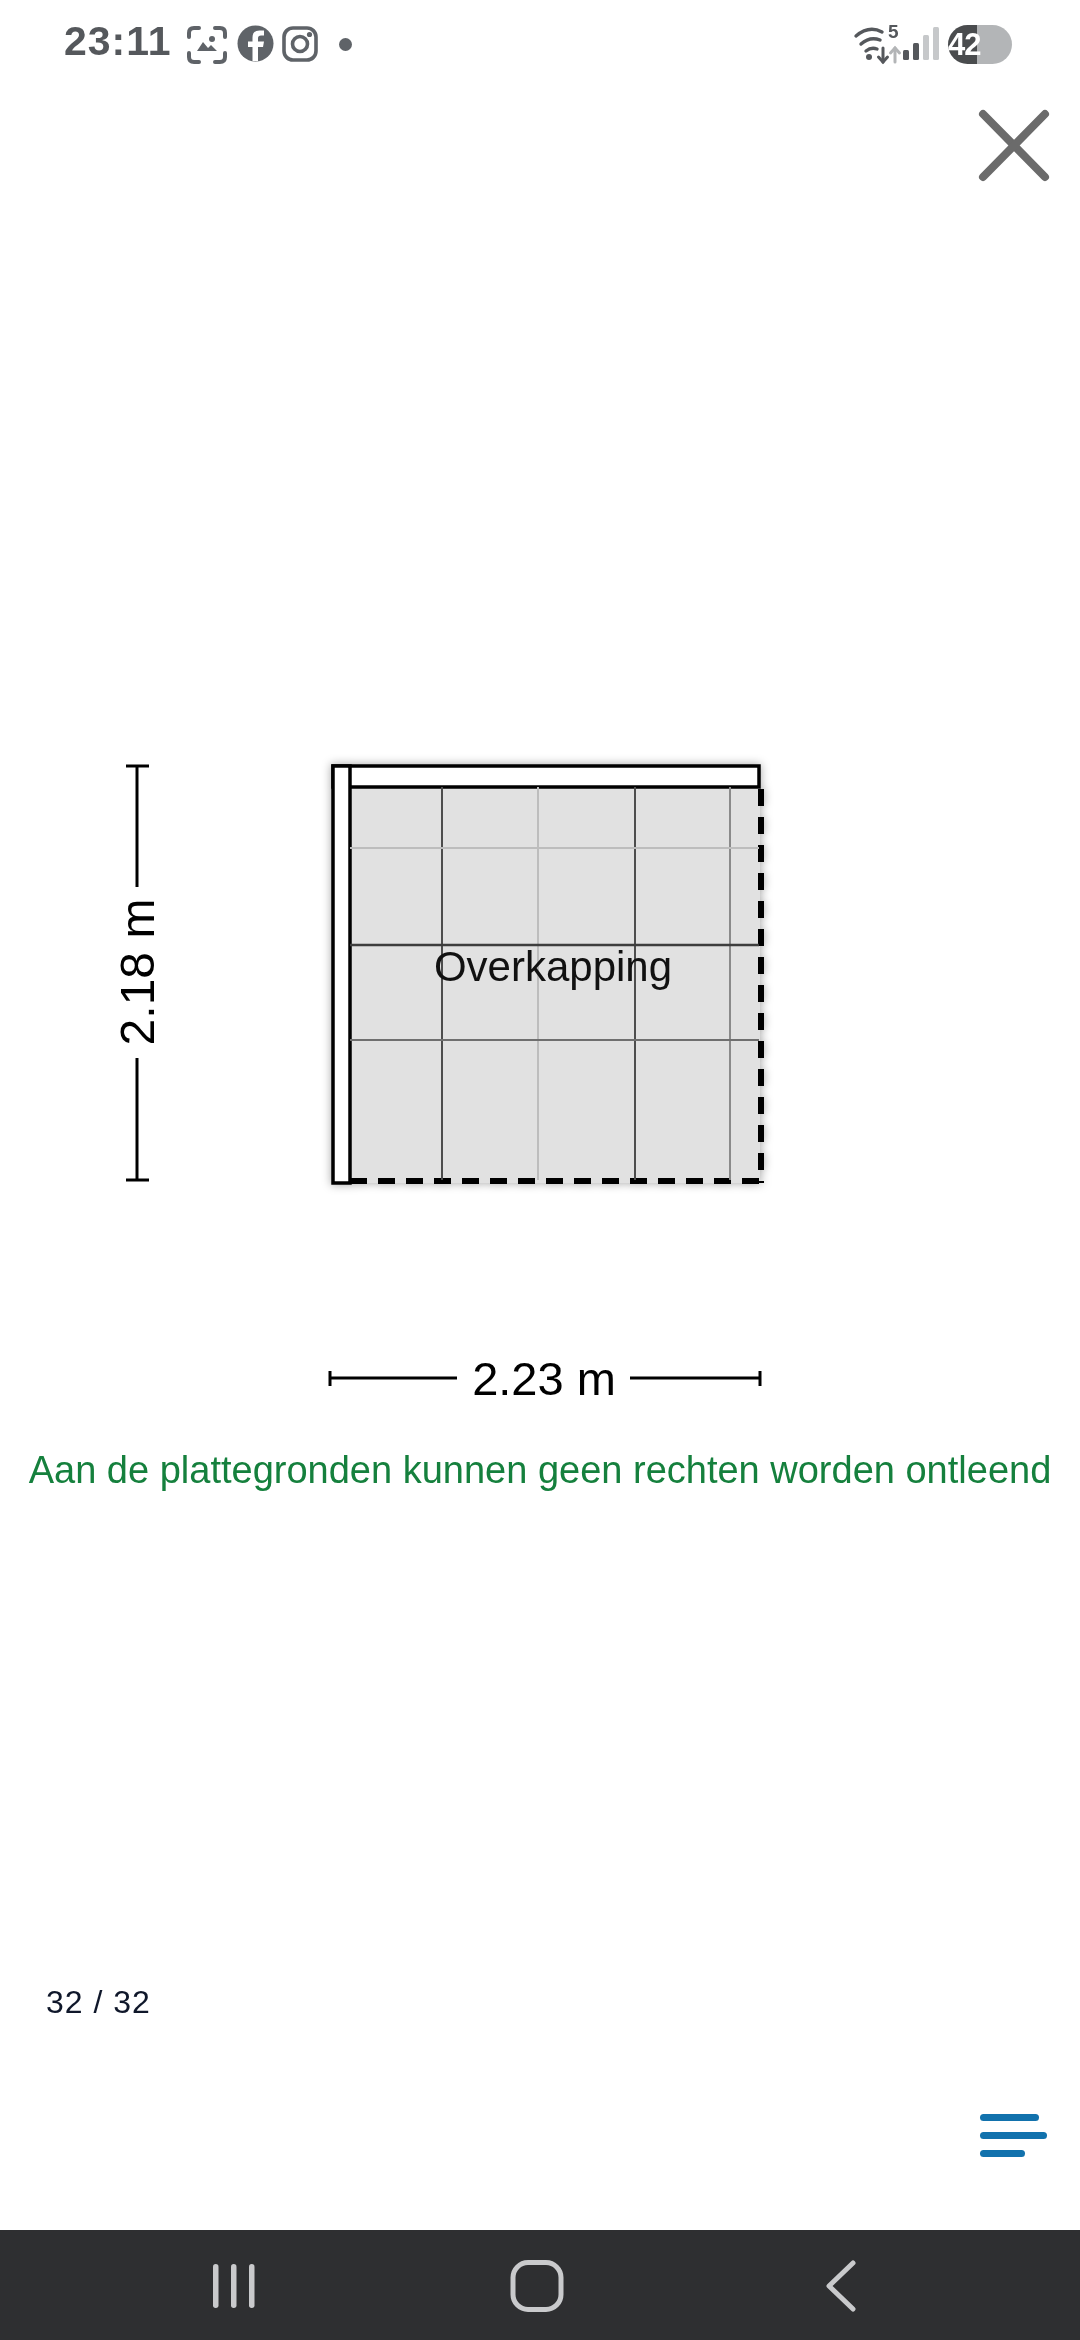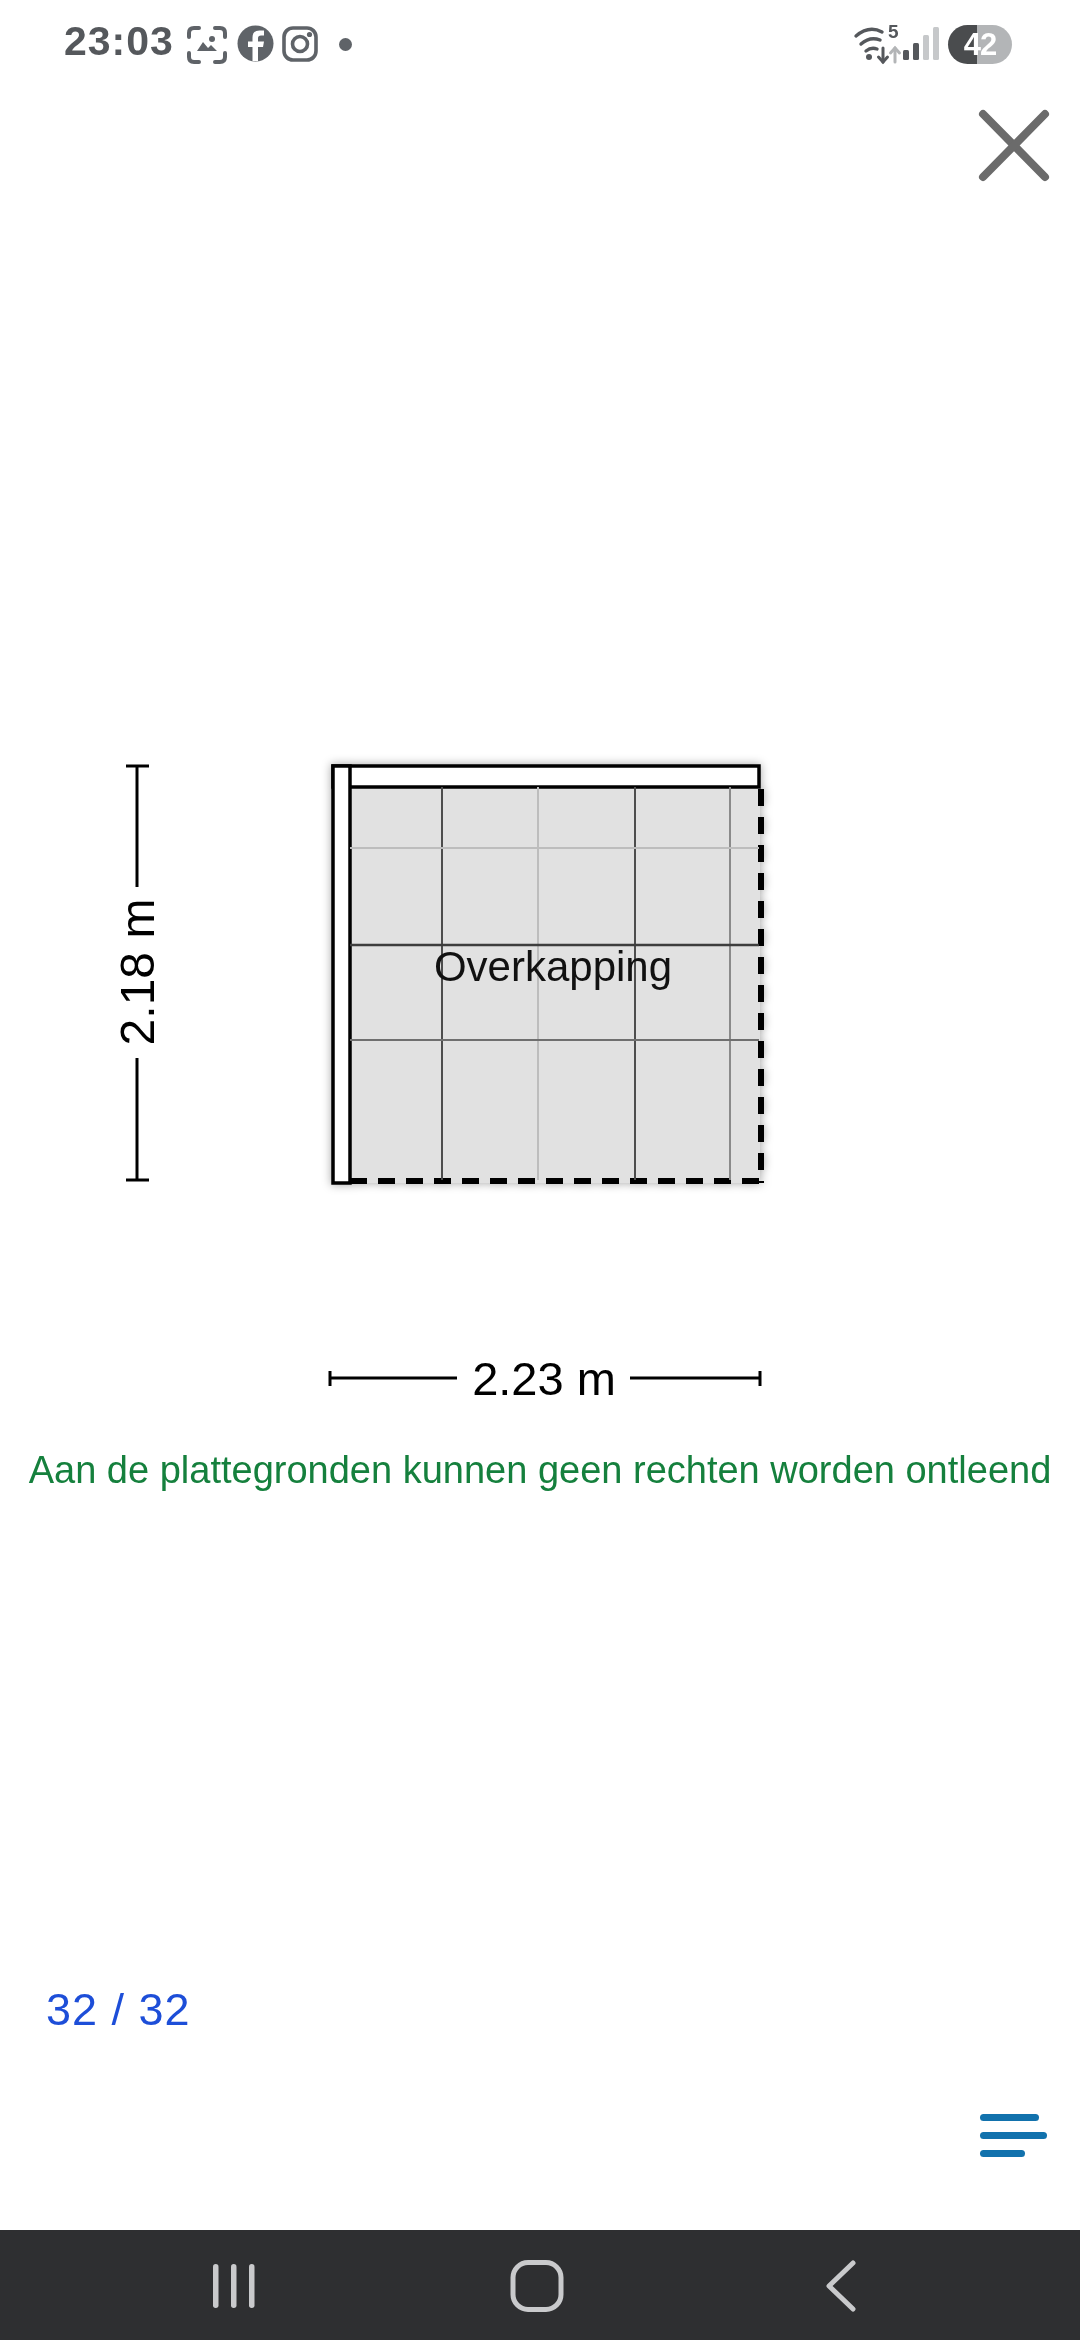--- a/index.html
+++ b/index.html
@@ -9,59 +9,59 @@
   }
   .abs{position:absolute;}
 
   
   .status-time{left:64px;top:18px;font-size:41px;font-weight:700;color:#55585c;letter-spacing:1px;}
   .status-icon{top:25px;}
   .status-dot{left:339px;top:38px;width:13px;height:13px;border-radius:50%;background:#5f6368;}
   .battery{
     left:948px;top:25px;width:64px;height:39px;border-radius:20px;
     background:linear-gradient(to right,#4a4c4e 0 45%,#b3b5b7 45% 100%);
-    display:flex;align-items:center;justify-content:center;
+    display:flex;align-items:center;justify-content:flex-start;
   }
   .battery span{color:#ffffff;font-size:31px;font-weight:700;letter-spacing:-1px;}
 
   
   .close-btn{left:972px;top:104px;width:82px;height:82px;cursor:pointer;}
 
   
   .plan-wrap{left:60px;top:740px;width:740px;height:680px;}
 
   
   .disclaimer{
     left:0;top:1448px;width:1080px;text-align:center;color:#15803d;
     font-size:38px;line-height:45px;
   }
 
   
-  .pager{left:46px;top:1984px;font-size:45px;color:#1d4ed8;letter-spacing:1px;}
+  .pager{left:46px;top:1984px;font-size:32px;color:#0f172a;letter-spacing:1px;}
 
   
   .menu-btn{left:978px;top:2106px;width:80px;height:64px;cursor:pointer;}
   .menu-btn .bar{position:absolute;left:2px;height:7px;border-radius:4px;background:#1272ad;}
   .menu-btn .bar1{top:8px;width:59px;}
   .menu-btn .bar2{top:26px;width:67px;}
   .menu-btn .bar3{top:44px;width:45px;}
 
   
   .navbar{left:0;top:2230px;width:1080px;height:110px;background:#2e2f31;}
   .nav-btn{position:absolute;top:14px;width:120px;height:84px;display:flex;align-items:center;justify-content:center;cursor:pointer;}
   .nav-recents{left:174px;}
   .nav-home{left:477px;}
   .nav-back{left:780px;}
 </style>
 </head>
 <body>
 
 <div class="screen">
 
-  <div class="abs status-time">23:03</div>
+  <div class="abs status-time">23:11</div>
 
   <svg class="abs status-icon" style="left:186px;" width="42" height="40" viewBox="0 0 42 40">
     <g fill="none" stroke="#5f6368" stroke-width="4" stroke-linecap="round">
       <path d="M3,12 L3,8 Q3,3 8,3 L13,3"></path>
       <path d="M29,3 L34,3 Q39,3 39,8 L39,12"></path>
       <path d="M39,28 L39,32 Q39,37 34,37 L29,37"></path>
       <path d="M13,37 L8,37 Q3,37 3,32 L3,28"></path>
     </g>
     <path d="M11,26 L17,17 L22,23 L25,20 L31,26 Z" fill="#5f6368"></path>
     <circle cx="26" cy="14" r="3" fill="#5f6368"></circle>

